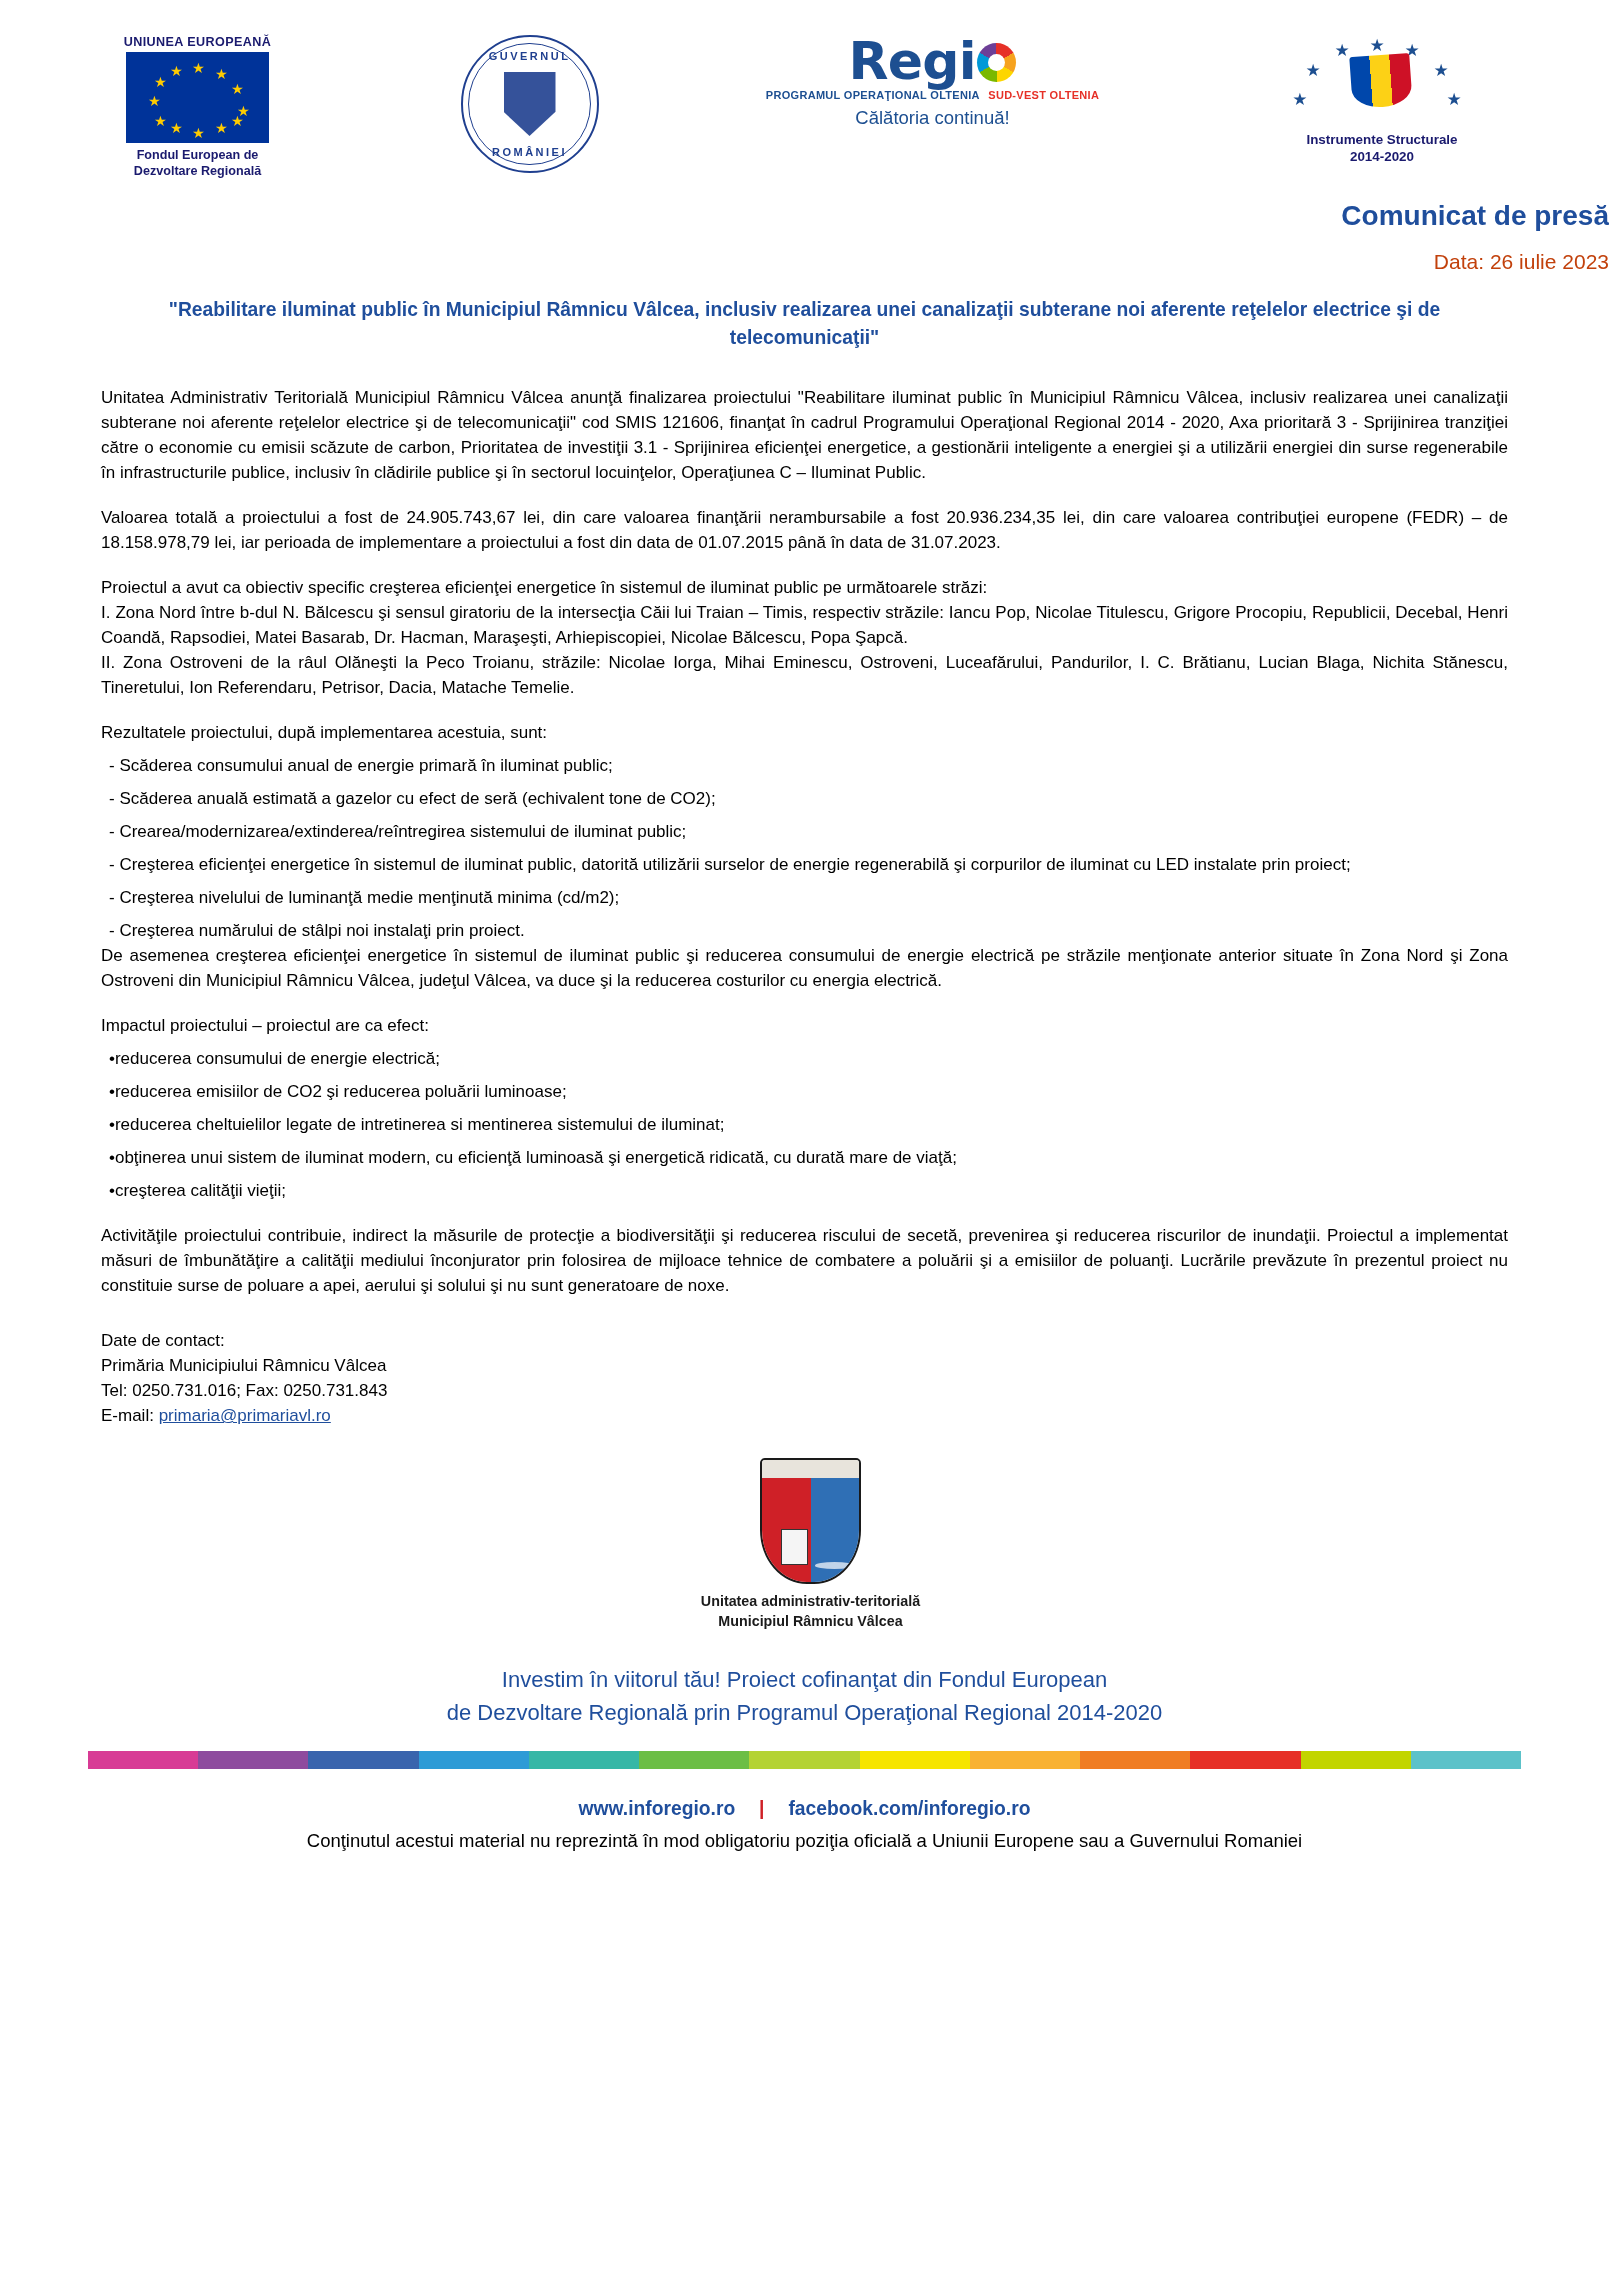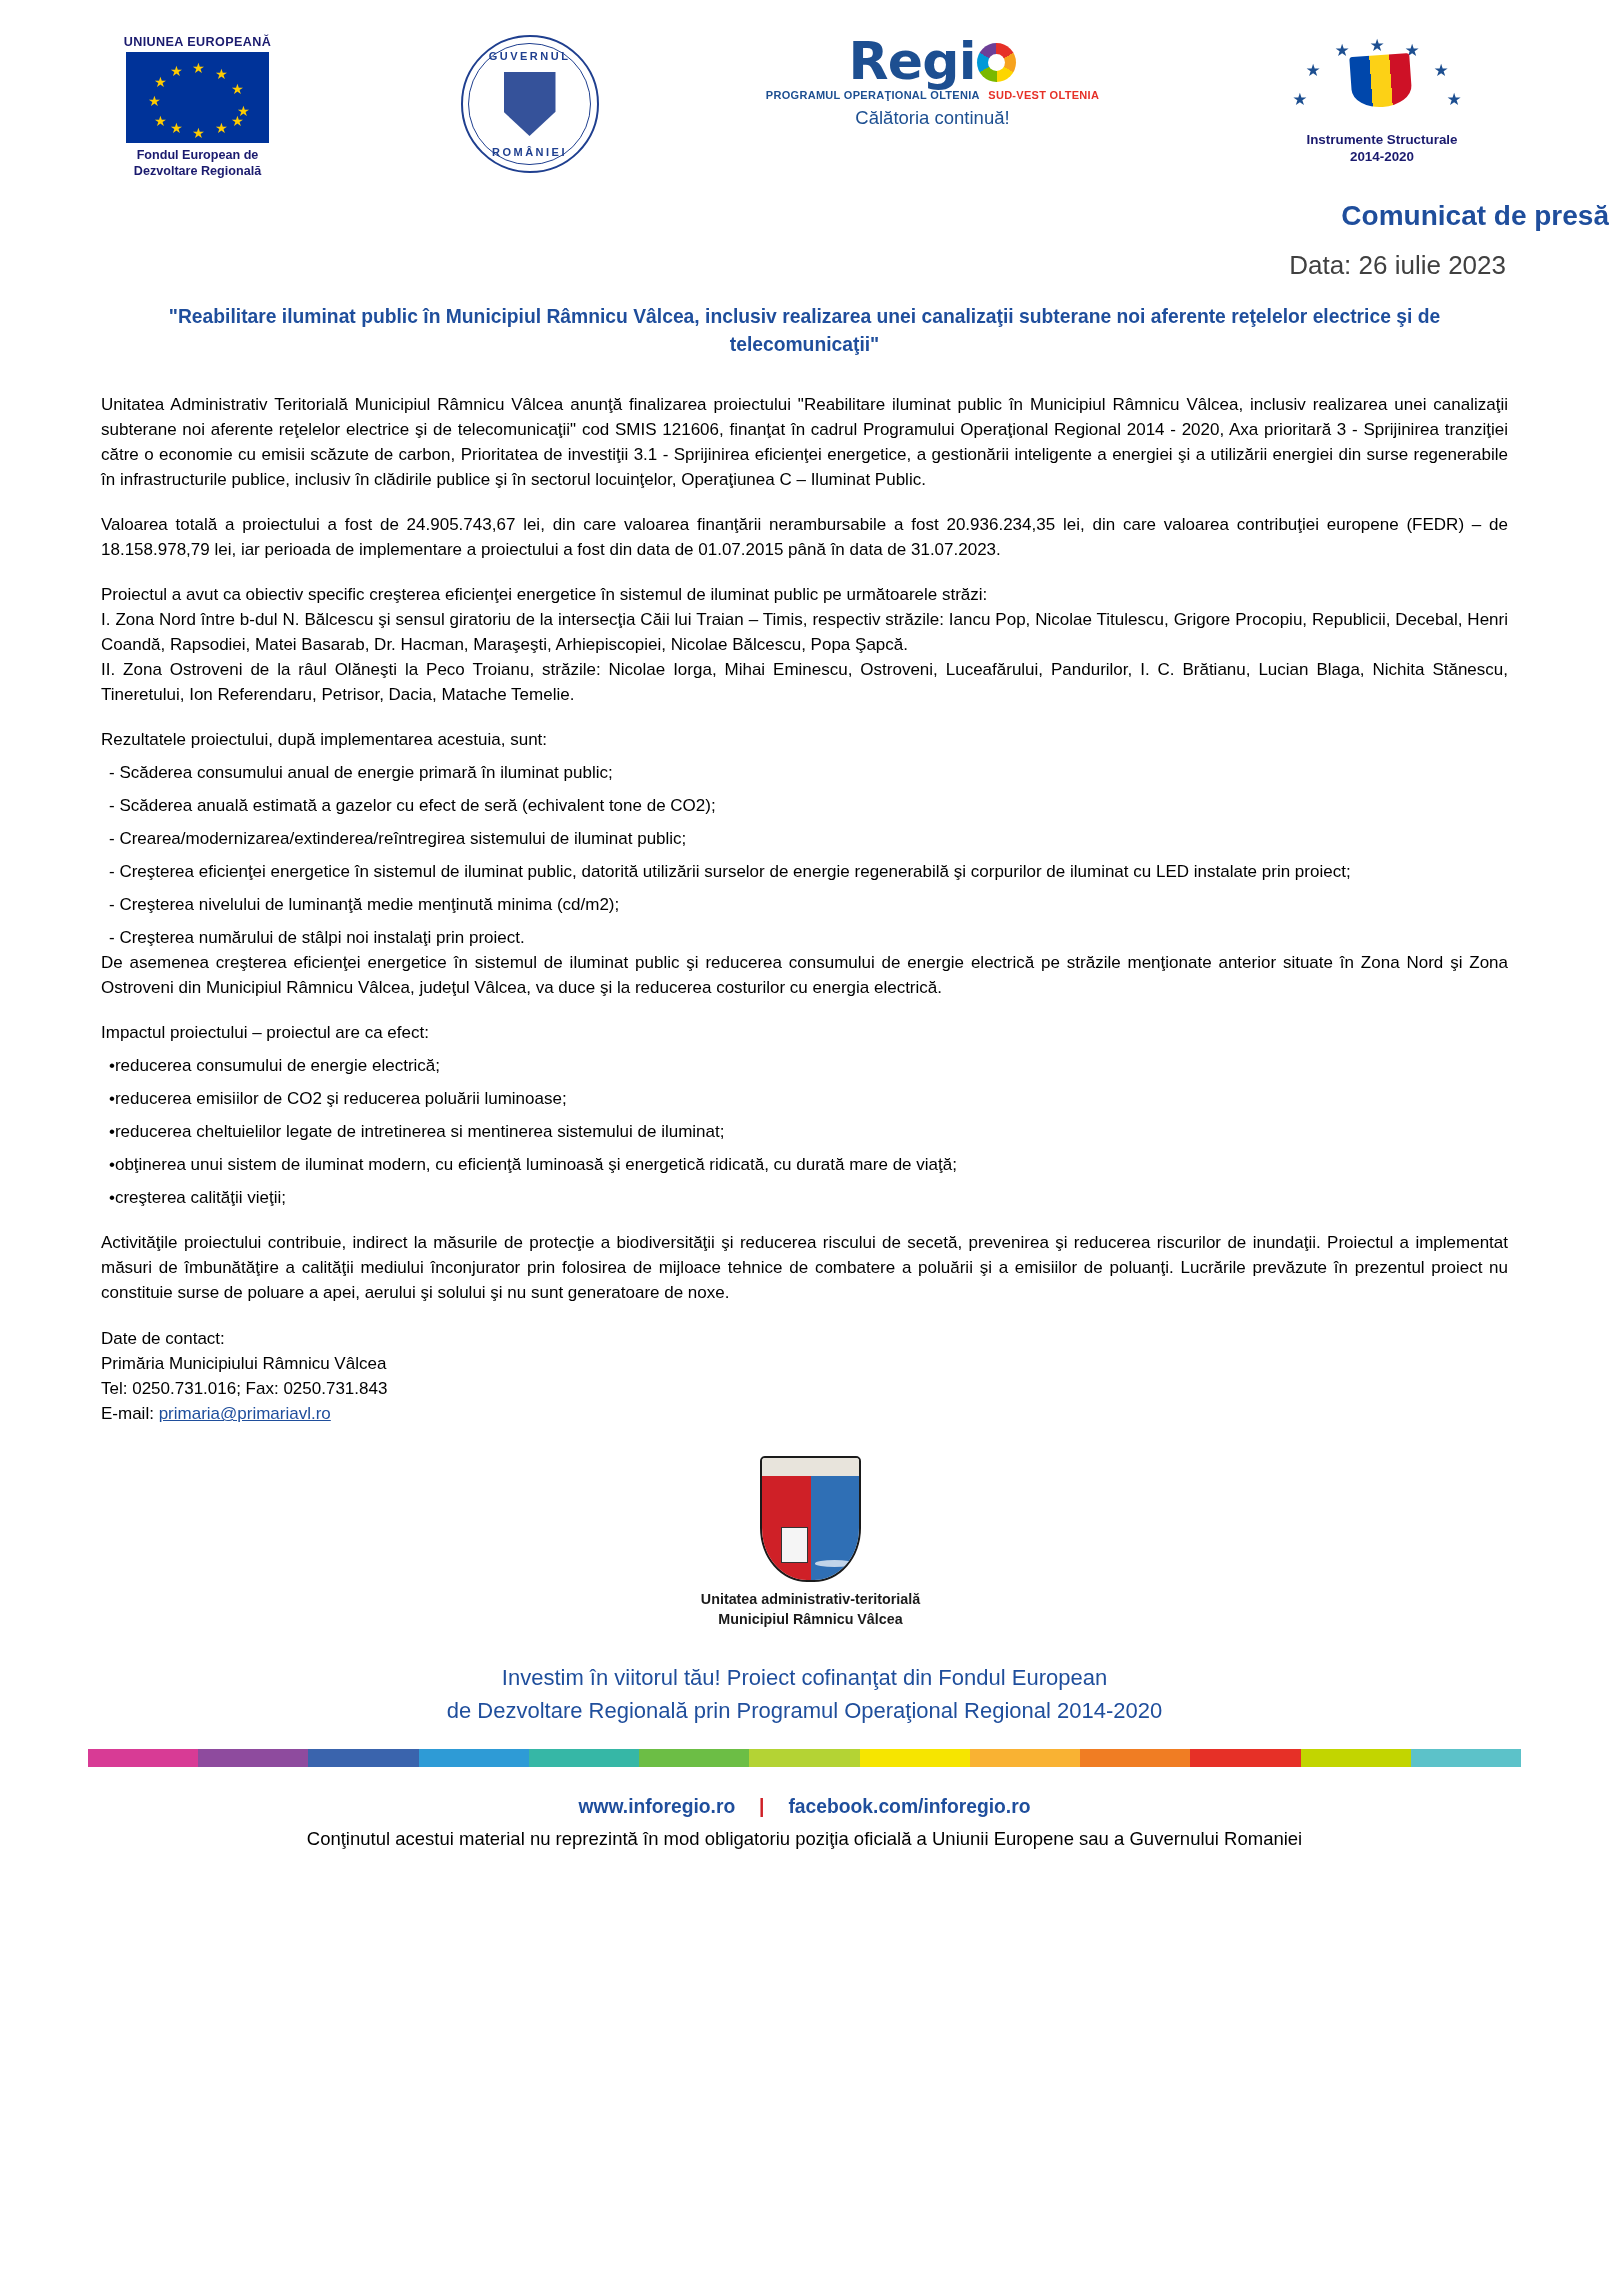--- a/index.html
+++ b/index.html
@@ -174,23 +174,22 @@
   
   .doc-title {
     text-align: right;
     font-size: 28px;
     font-weight: bold;
     color: #1f4e9c;
     margin-top: 23.5px;
   }
   .doc-date {
     text-align: right;
-    padding-right: 103px;
-    font-size: 26px;
-    color: #404040;
+    font-size: 21px;
+    color: #c2410c;
     margin-top: 18.5px;
   }
   .subtitle-block {
     text-align: center;
     margin-top: 22px;
     color: #1f4e9c;
     font-weight: bold;
   }
   .subtitle-1 { font-size: 20px; }
   .subtitle-2 {
@@ -206,21 +205,21 @@
     margin-top: 34px;
     font-size: 17px;
     line-height: 1.47;
     text-align: justify;
   }
   .body-wrap p { margin: 0 0 20px 0; }
   .body-wrap p.tight { margin-bottom: 0; }
   .body-wrap .line { margin: 8px; }
 
   
-  .contact { margin-top: 22px; }
+  .contact { margin-top: 31px; }
   .contact .line { margin: 0; }
   .contact a {
     color: #1f4e9c;
     text-decoration: underline;
   }
 
   
   .coa-block {
     text-align: center;
     margin-top: 28.5px;

